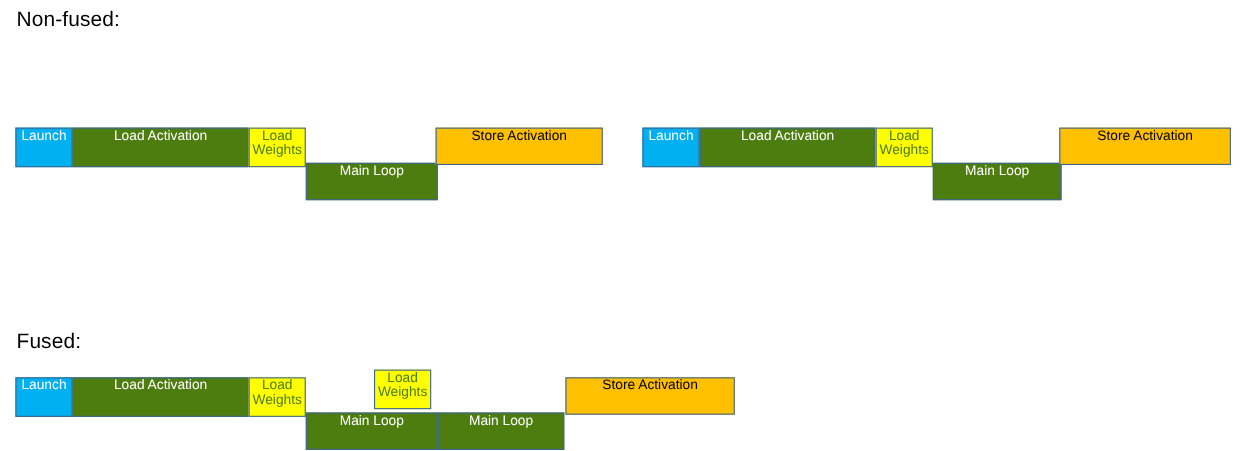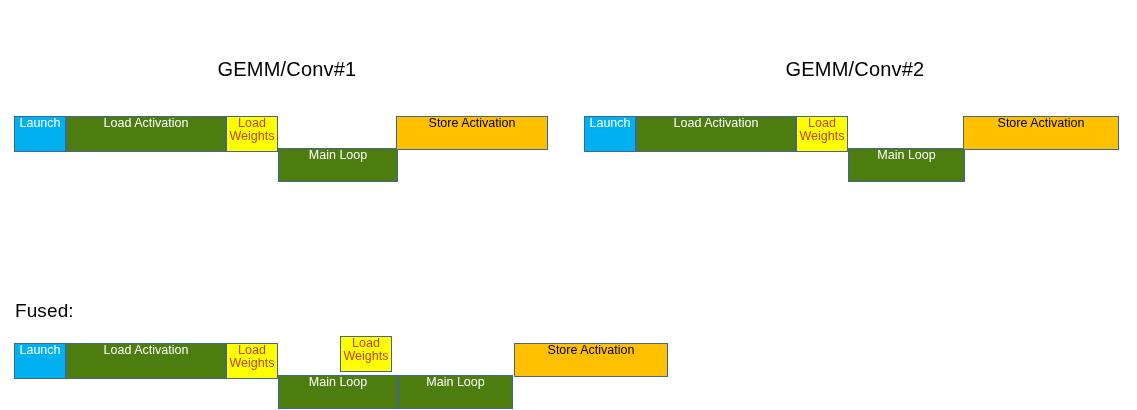--- a/index.html
+++ b/index.html
@@ -44,30 +44,29 @@
     align-items: flex-start;
     justify-content: center;
     font-size: 12.5px;
     line-height: 1.02;
     text-align: center;
     white-space: pre-line;
     overflow: visible;
   }
   .bar.launch   { background: #00B0F0; color: #ffffff; }
   .bar.purple   { background: #4d7c0f; color: #ffffff; }
-  .bar.yellow   { background: #FFFF00; color: #c2410c; font-size: 12.5px; }
+  .bar.yellow   { background: #FFFF00; color: #4d7c0f; font-size: 12.5px; }
   .bar.orange   { background: #FFC000; color: #000000; }
   .bar-text { display: block; width: 100%; }
 </style>
 </head>
 <body>
 
 <div class="canvas" id="canvas">
-    <div class="group-title" style="left: 152px; top: 58px; width: 270px;">GEMM/Conv#1</div>
-    <div class="group-title" style="left: 720px; top: 58px; width: 270px;">GEMM/Conv#2</div>
+    <div class="section-label" style="left: 15px; top: 8px;">Non-fused:</div>
     <div class="bar launch" style="left: 14px; top: 116px; width: 52px; height: 36px;"><span class="bar-text">Launch</span></div>
     <div class="bar purple" style="left: 66px; top: 116px; width: 160px; height: 36px;"><span class="bar-text">Load Activation</span></div>
     <div class="bar yellow" style="left: 226px; top: 116px; width: 52px; height: 36px;"><span class="bar-text">Load
 Weights</span></div>
     <div class="bar purple" style="left: 278px; top: 148px; width: 120px; height: 34px;"><span class="bar-text">Main Loop</span></div>
     <div class="bar orange" style="left: 396px; top: 116px; width: 152px; height: 34px;"><span class="bar-text">Store Activation</span></div>
     <div class="bar launch" style="left: 584px; top: 116px; width: 52px; height: 36px;"><span class="bar-text">Launch</span></div>
     <div class="bar purple" style="left: 636px; top: 116px; width: 160px; height: 36px;"><span class="bar-text">Load Activation</span></div>
     <div class="bar yellow" style="left: 796px; top: 116px; width: 52px; height: 36px;"><span class="bar-text">Load
 Weights</span></div>

